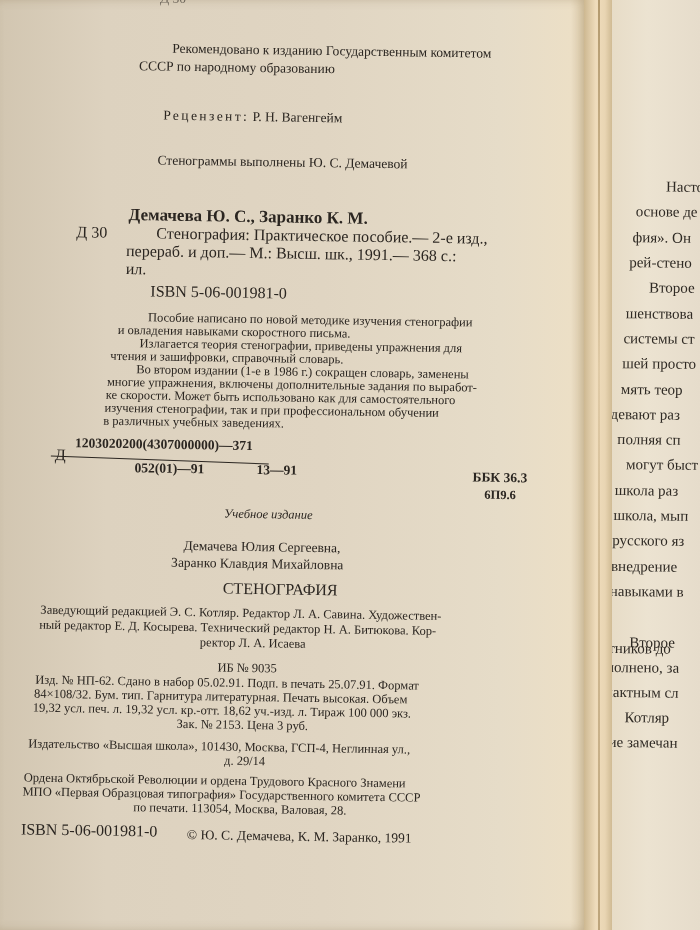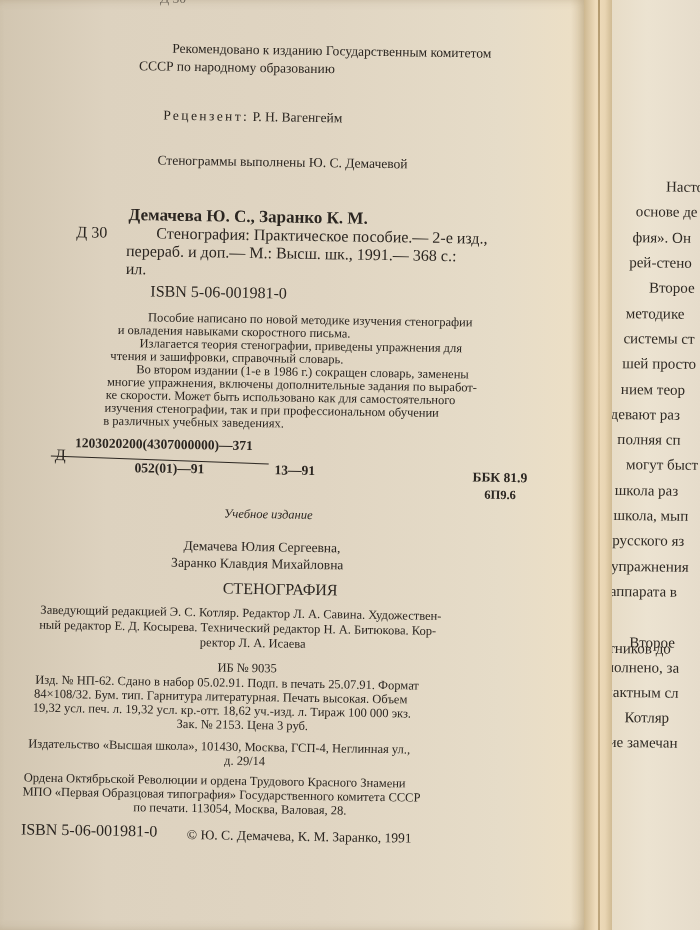--- a/index.html
+++ b/index.html
@@ -59,32 +59,32 @@
 <div class="spread">
   <div class="page-left"></div>
   <div class="gutter"></div>
   <div class="page-right">
     <div class="rcontent">
       <div class="rline" style="left:56px;top:178px">Насто</div>
       <div class="rline" style="left:26px;top:203px">основе де</div>
       <div class="rline" style="left:23px;top:229px">фия». Он</div>
       <div class="rline" style="left:20px;top:254px">рей-стено</div>
       <div class="rline" style="left:40px;top:279px">Второе</div>
-      <div class="rline" style="left:17px;top:305px">методике</div>
+      <div class="rline" style="left:17px;top:305px">шенствова</div>
       <div class="rline" style="left:15px;top:330px">системы ст</div>
       <div class="rline" style="left:14px;top:355px">шей просто</div>
-      <div class="rline" style="left:13px;top:381px">нием теор</div>
+      <div class="rline" style="left:13px;top:381px">мять теор</div>
       <div class="rline" style="left:3px;top:406px">девают раз</div>
       <div class="rline" style="left:10px;top:431px">полняя сп</div>
       <div class="rline" style="left:19px;top:456px">могут быст</div>
       <div class="rline" style="left:8px;top:482px">школа раз</div>
       <div class="rline" style="left:7px;top:507px">школа, мып</div>
       <div class="rline" style="left:6px;top:532px">русского яз</div>
-      <div class="rline" style="left:5px;top:558px">упражнения</div>
-      <div class="rline" style="left:4px;top:583px">аппарата в</div>
+      <div class="rline" style="left:5px;top:558px">внедрение</div>
+      <div class="rline" style="left:4px;top:583px">навыками в</div>
       <div class="rline" style="left:3px;top:640px">тников до</div>
       <div class="rline" style="left:24px;top:634px">Второе</div>
       <div class="rline" style="left:1px;top:659px">полнено, за</div>
       <div class="rline" style="left:0px;top:684px">пактным сл</div>
       <div class="rline" style="left:20px;top:709px">Котляр</div>
       <div class="rline" style="left:-3px;top:734px">кие замечан</div>
     </div>
   </div>
 
   <div class="content">
@@ -114,22 +114,22 @@
     <div class="line sm" style="left:142px;top:360px">Во втором издании (1-е в 1986 г.) сокращен словарь, заменены</div>
     <div class="line sm" style="left:113px;top:373px">многие упражнения, включены дополнительные задания по выработ-</div>
     <div class="line sm" style="left:112px;top:386px">ке скорости. Может быть использовано как для самостоятельного</div>
     <div class="line sm" style="left:111px;top:399px">изучения стенографии, так и при профессиональном обучении</div>
     <div class="line sm" style="left:110px;top:412px">в различных учебных заведениях.</div>
 
     <div class="line lg" style="left:62px;top:445px">Д</div>
     <div class="line md bold" style="left:82px;top:434px">1203020200(4307000000)—371</div>
     <div class="frac-line"></div>
     <div class="line md bold" style="left:142px;top:458px">052(01)—91</div>
-    <div class="line md bold" style="left:282px;top:458px">13—91</div>
-    <div class="line md bold" style="left:480px;top:462px">ББК 81.9</div>
+    <div class="line md bold" style="left:264px;top:458px">13—91</div>
+    <div class="line md bold" style="left:480px;top:462px">ББК 36.3</div>
     <div class="line sm bold" style="left:492px;top:480px">6П9.6</div>
 
     <div class="line sm ital" style="left:232px;top:503px">Учебное издание</div>
 
     <div class="line md" style="left:192px;top:535px">Демачева Юлия Сергеевна,</div>
     <div class="line md" style="left:180px;top:552px">Заранко Клавдия Михайловна</div>
 
     <div class="line lg" style="left:232px;top:576px">СТЕНОГРАФИЯ</div>
 
     <div class="line sm" style="left:50px;top:602px">Заведующий редакцией Э. С. Котляр. Редактор Л. А. Савина. Художествен-</div>

